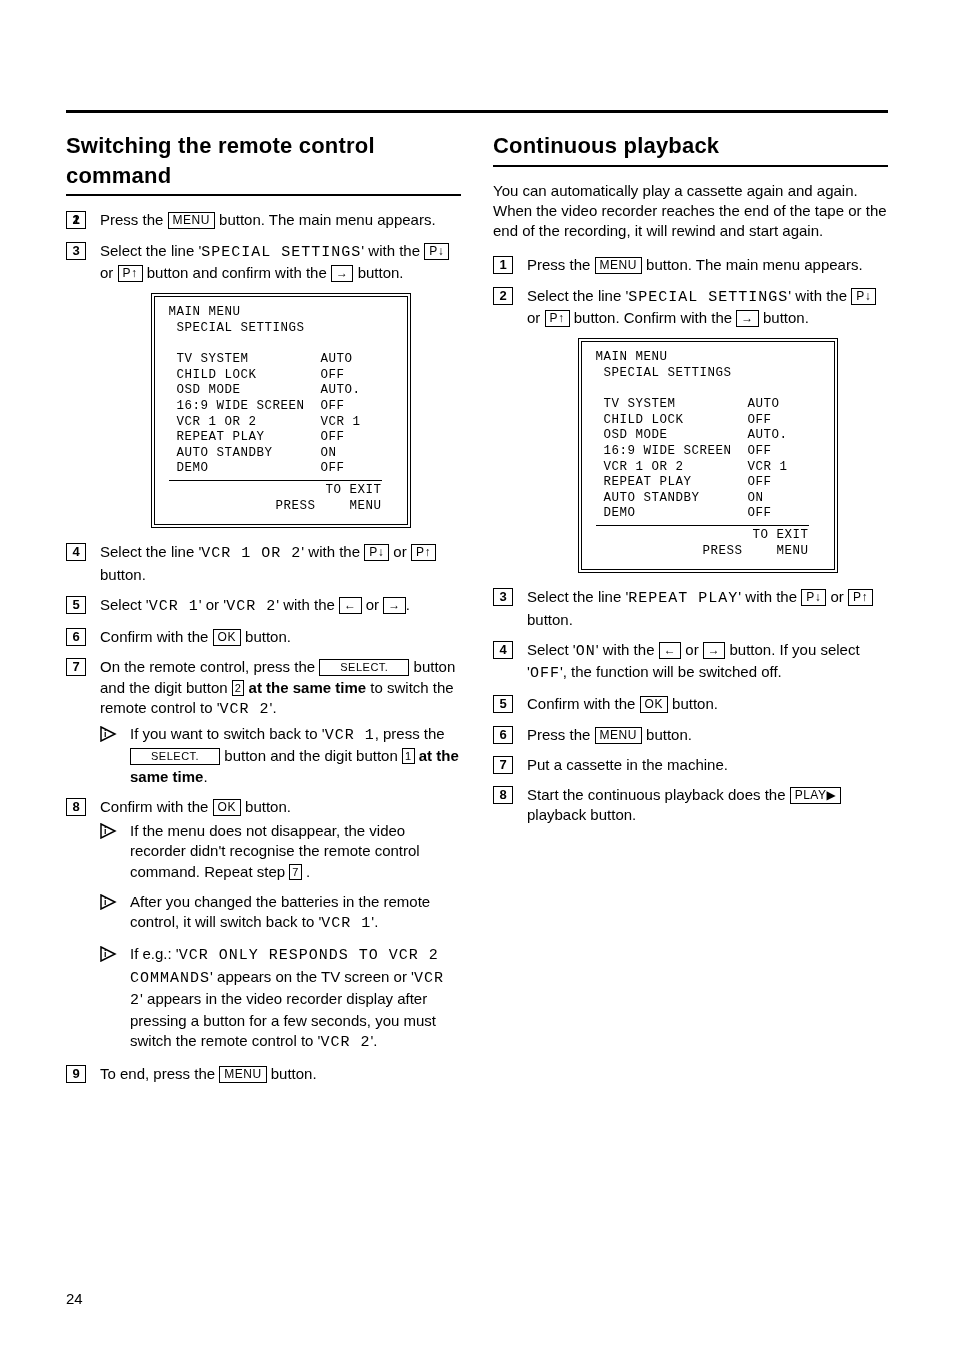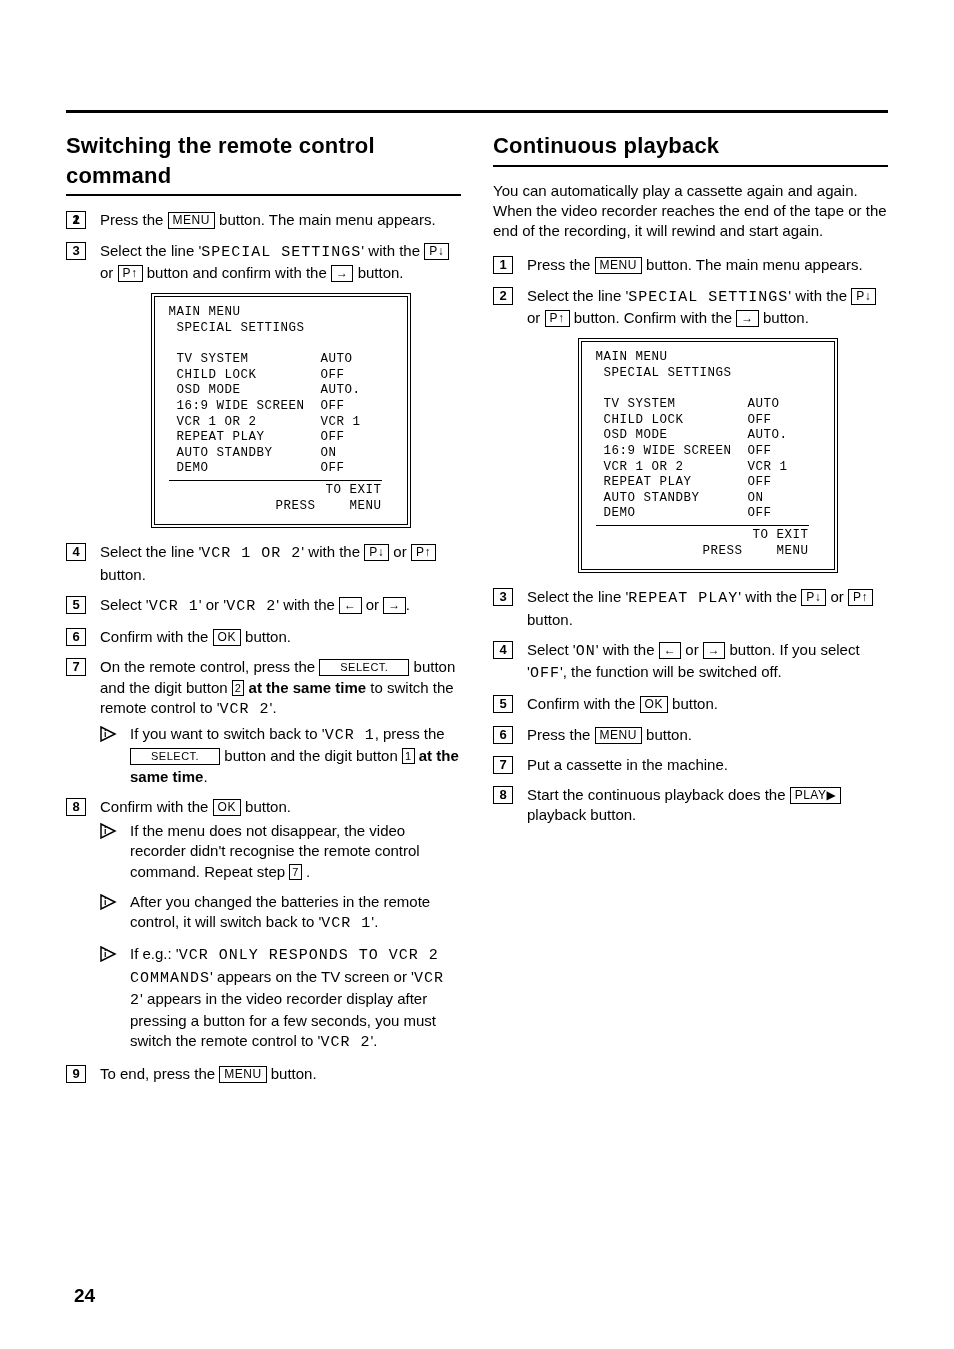--- a/index.html
+++ b/index.html
@@ -132,24 +132,23 @@
   .tip-icon {
     position: absolute;
     left: 0;
     top: 2px;
     width: 20px;
     height: 16px;
   }
   .tip-icon svg { display:block; }
   .page-num {
     position: absolute;
-    left: 74px;
+    left: 66px;
     bottom: 40px;
-    font-size: 19px;
-    font-weight: bold;
+    font-size: 15px;
   }
 </style>
 </head>
 <body>
 
 <div class="page">
   <hr class="page-rule">
   <div class="columns">
 
     <div class="col">

